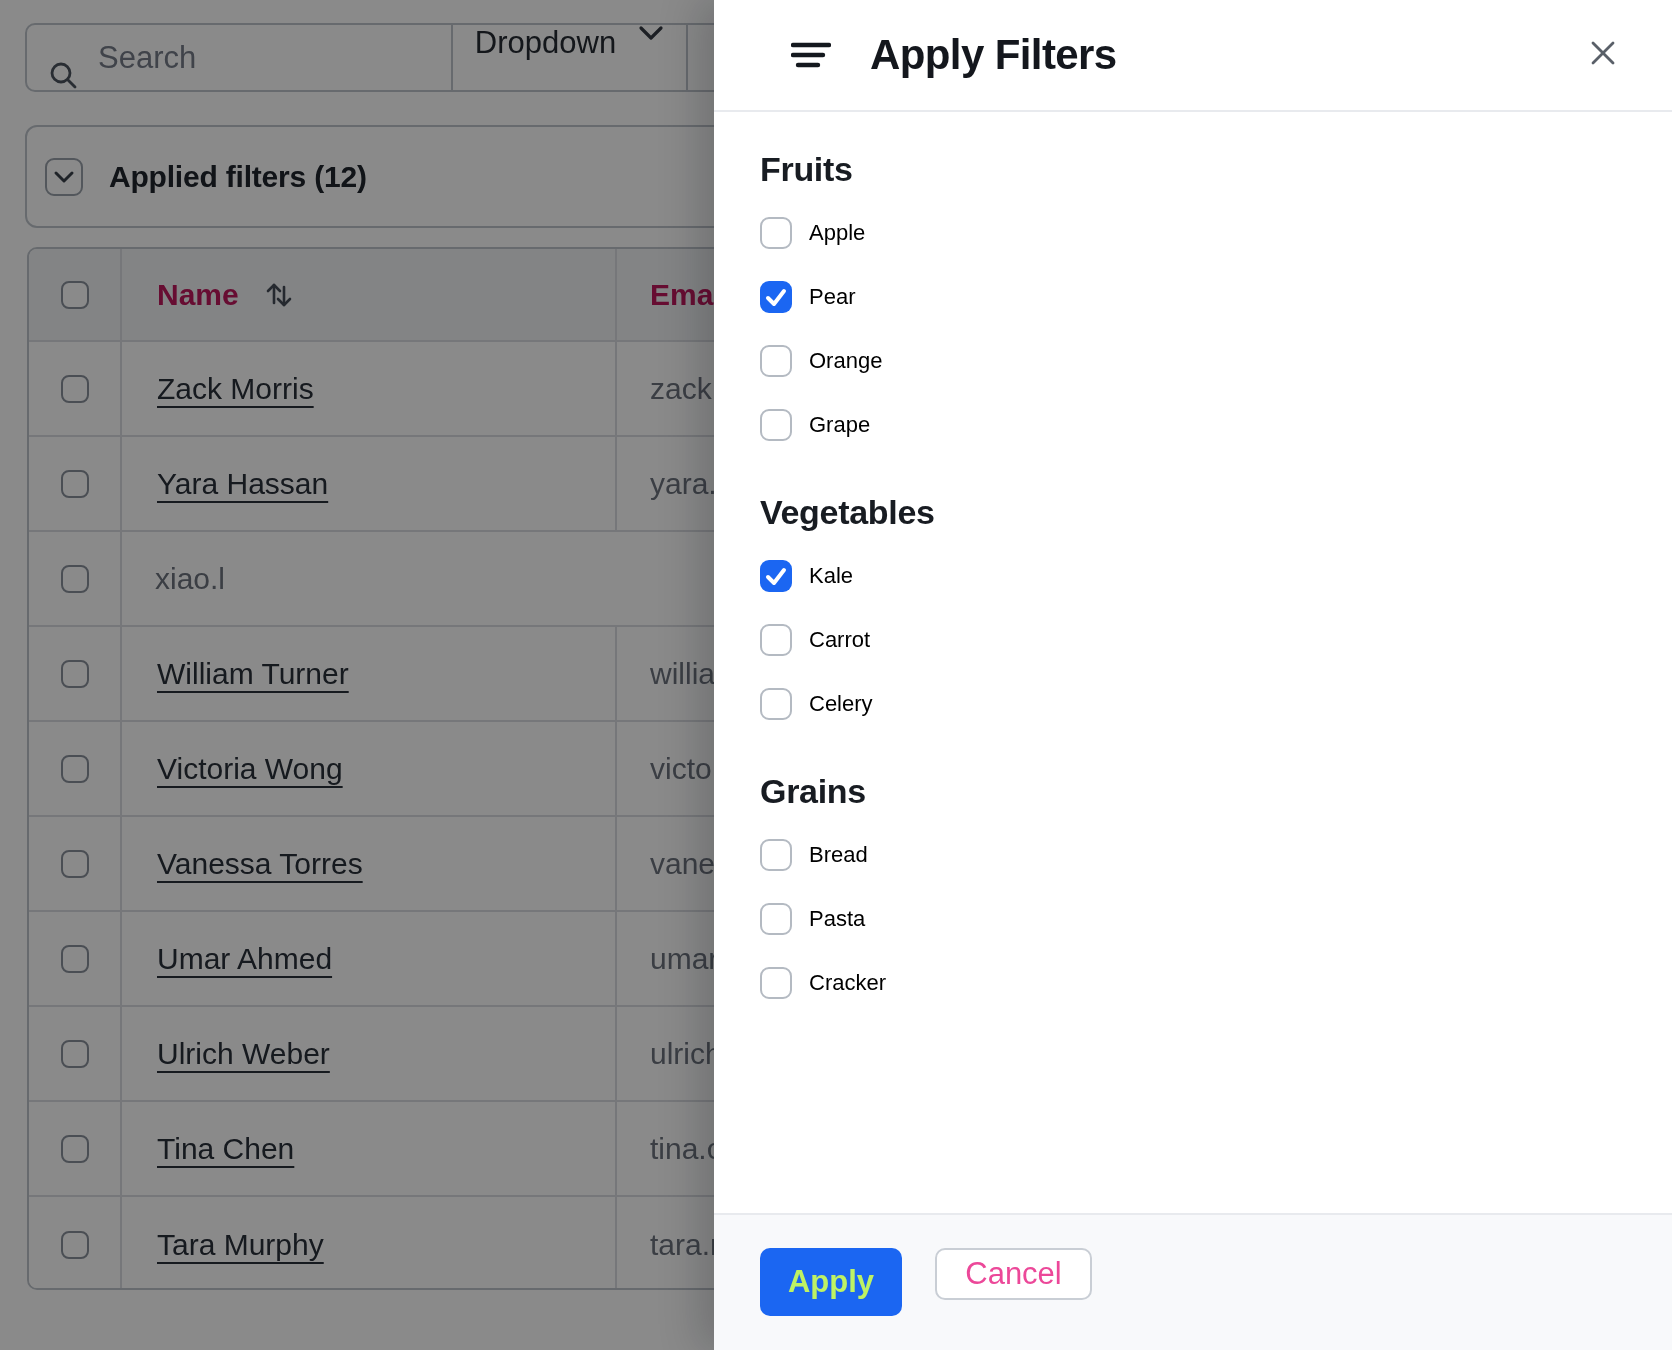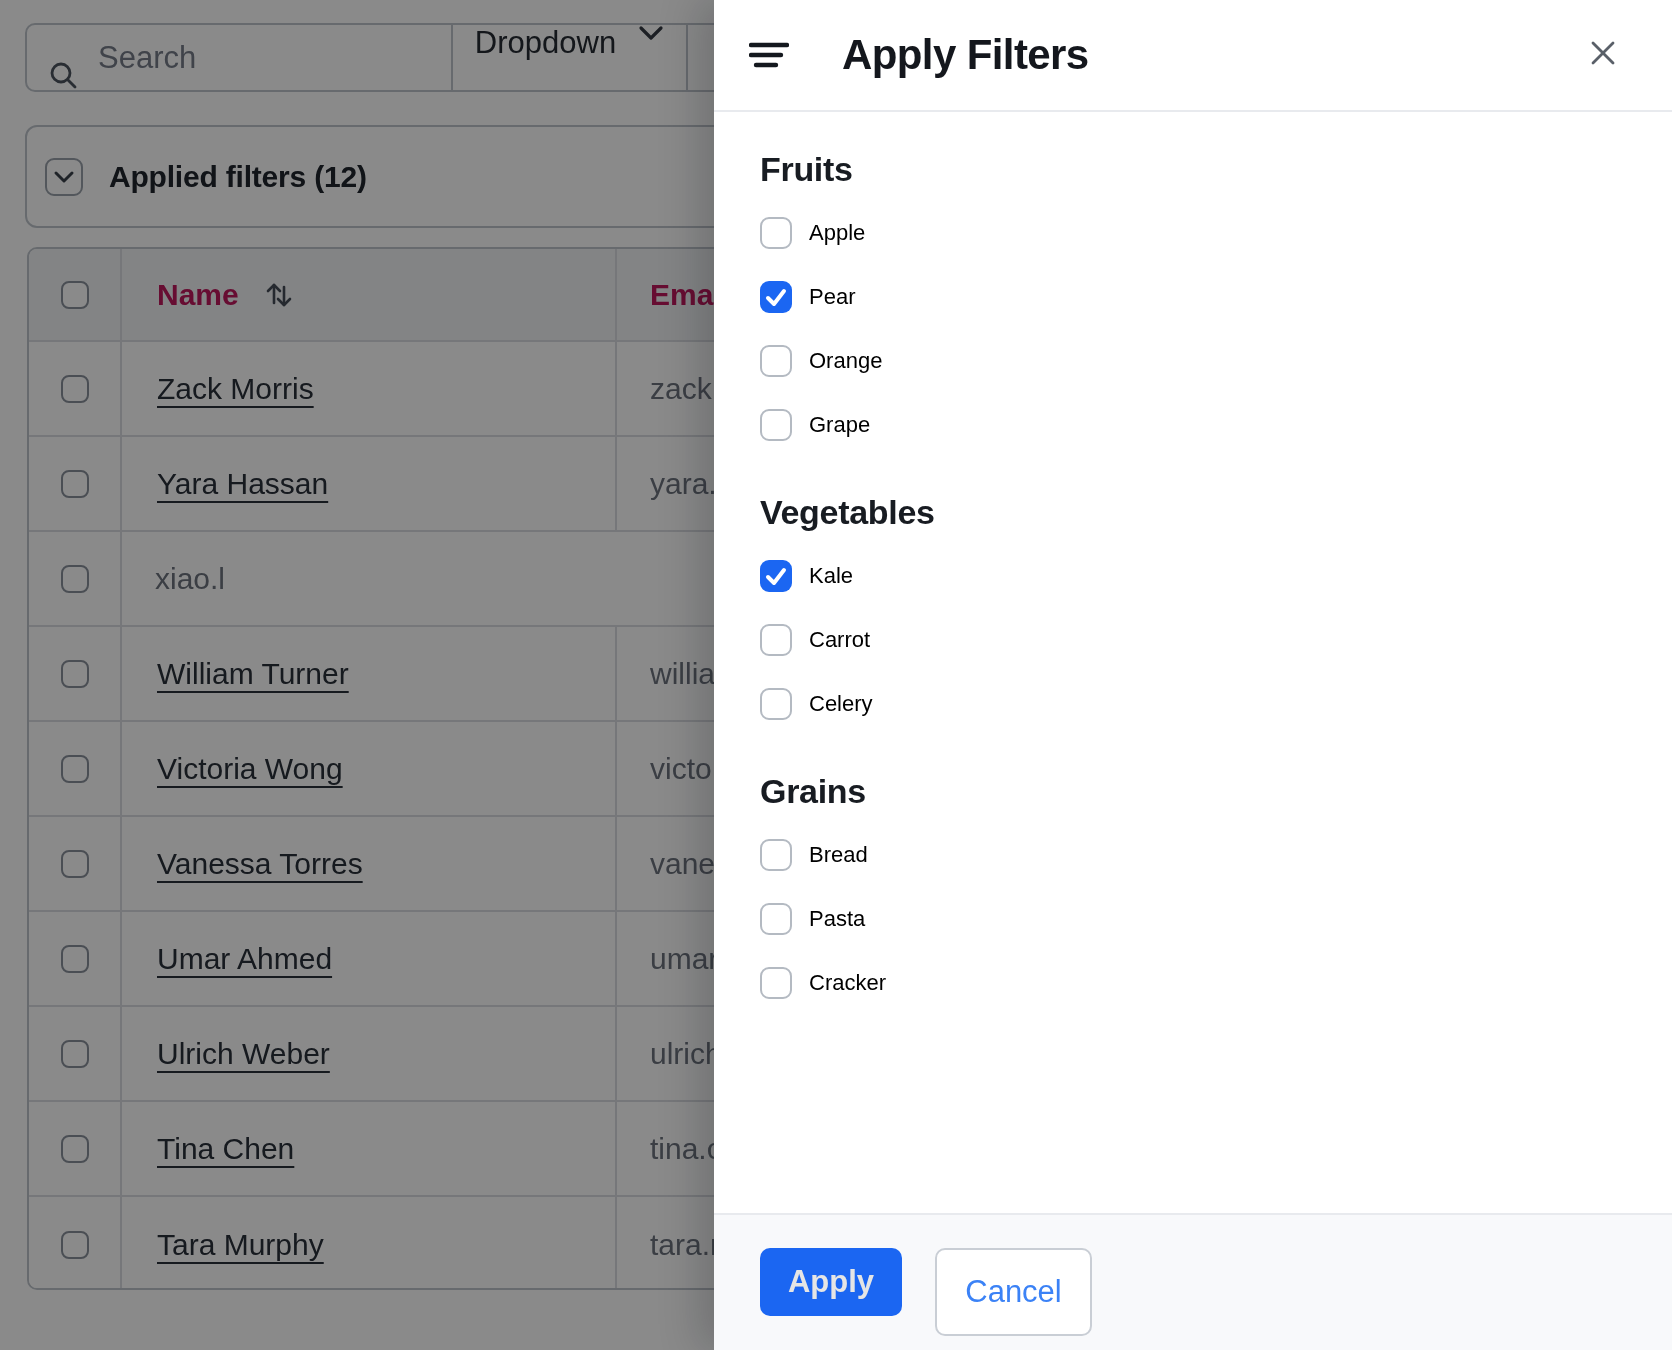--- a/index.html
+++ b/index.html
@@ -65,21 +65,21 @@
   .email-text{font-size:30px;color:#6d747f;white-space:nowrap}
 
   
   .dim{position:absolute;left:0;top:0;width:714px;height:1350px;background:var(--dim);z-index:5}
 
   
   .panel{
     position:absolute;left:714px;top:0;width:958px;height:1350px;background:#fff;z-index:10;
     box-shadow:-14px 0 40px rgba(10,14,20,0.20);
   }
-  .phead{height:112px;border-bottom:2px solid #e8eaee;display:flex;align-items:center;gap:53px;padding-left:35px;position:relative}
+  .phead{height:112px;border-bottom:2px solid #e8eaee;display:flex;align-items:center;gap:39px;padding-left:77px;position:relative}
   .ptitle{font-size:42px;font-weight:700;color:#14171d;letter-spacing:-0.6px}
   .close-btn{
     position:absolute;right:44px;top:28px;width:50px;height:50px;background:none;border:none;
     display:flex;align-items:center;justify-content:center;cursor:pointer;
   }
   .pbody{padding:38px 46px 0}
   .fsection{display:block}
   .fsection + .fsection{margin-top:36px}
   .fheading{font-size:34px;font-weight:700;color:#181c22;margin:0 0 12px;letter-spacing:-0.3px}
   .foption{display:flex;align-items:center;gap:17px;height:64px;cursor:pointer}
@@ -88,25 +88,25 @@
     display:flex;align-items:center;justify-content:center;
   }
   .pcb.checked{border:none;background:var(--accent)}
   .flabel{font-size:22px;color:#000000}
 
   .pfoot{
     position:absolute;left:0;right:0;bottom:0;height:137px;background:#f8f9fb;border-top:2px solid #e8eaee;
     display:flex;align-items:flex-start;gap:33px;padding:33px 0 0 46px;
   }
   .btn-apply{
-    width:142px;height:68px;background:var(--accent);color:#e5e5e5;font-size:31px;font-weight:600;
+    width:142px;height:68px;background:var(--accent);color:#bef264;font-size:31px;font-weight:600;
     border:none;border-radius:10px;font-family:inherit;cursor:pointer;
   }
   .btn-cancel{
-    width:157px;height:88px;background:#fff;color:#3b82f6;font-size:31px;font-weight:500;
+    width:157px;height:52px;background:#fff;color:#ec4899;font-size:31px;font-weight:500;
     border:2px solid #c9ced5;border-radius:10px;font-family:inherit;cursor:pointer;
   }
 </style>
 </head>
 <body>
 
 <div class="stage">
 
   <div>
 

